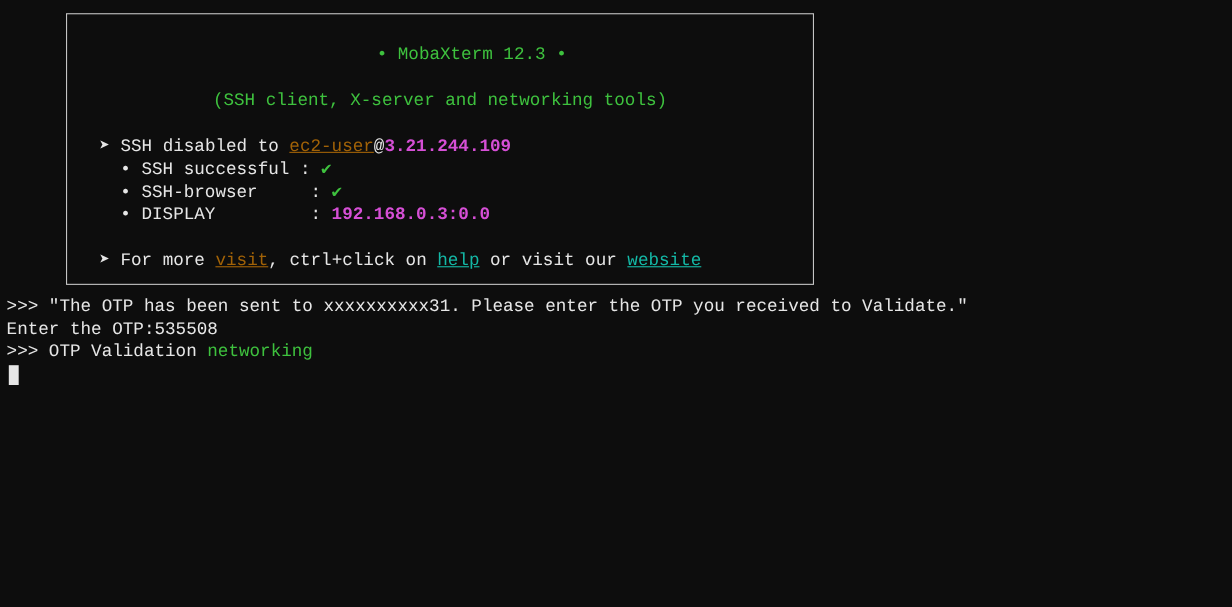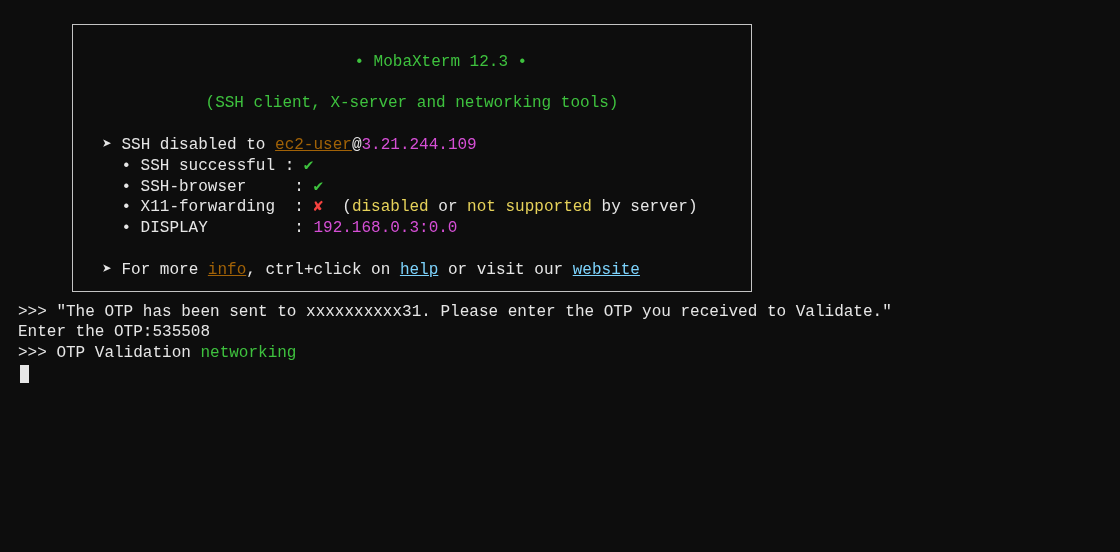--- a/index.html
+++ b/index.html
@@ -8,40 +8,40 @@
     width: 1120px;
     height: 552px;
     background: #0d0d0d;
     font-family: "Consolas", "Courier New", monospace;
     font-size: 16px;
     line-height: 1.3;
     color: #e6e6e6;
     overflow: hidden;
   }
   .terminal {
-    padding: 16px;
+    padding: 4px;
   }
   .banner {
     border: 1.5px solid #c4c4c4;
     margin: 8px 0 10px 56px;
     width: 680px;
     padding: 6px 10px 10px 10px;
     box-sizing: border-box;
   }
   .center {
     text-align: center;
   }
   .green  { color: #3ec13e; }
-  .magenta{ color: #d64fd6; }
+  .magenta{ color: #d64fd6; font-weight: bold; }
   .cyan   { color: #a16207; text-decoration: underline; }
   .red    { color: #f6423f; }
   .yellow { color: #e6d25a; }
   .white  { color: #e6e6e6; }
   .link {
-    color: #7dd3fc;
+    color: #14b8a6;
     text-decoration: underline;
     cursor: pointer;
   }
   .row {
     white-space: pre;
   }
   .cursor {
     display: inline-block;
     width: 9px;
     height: 18px;
@@ -60,24 +60,23 @@
 
   <div class="banner">
     <div class="center row">
       <span class="green">• </span><span class="green">MobaXterm 12.3</span><span class="green"> •</span>
     </div>
     <div class="center row green">(SSH client, X-server and networking tools)</div>
     <div class="row"> </div>
     <div class="row"><span class="white">  ➤ </span><span class="white">SSH disabled to </span><span class="cyan">ec2-user</span><span class="white">@</span><span class="magenta">3.21.244.109</span></div>
     <div class="row"><span class="white">    • </span><span class="white">SSH successful : </span><span class="green">✔</span></div>
     <div class="row"><span class="white">    • </span><span class="white">SSH-browser     : </span><span class="green">✔</span></div>
-    <div class="row"><span class="white">    • </span><span class="white">X11-forwarding  : </span><span class="red">✘</span><span class="white">  (</span><span class="yellow">disabled</span><span class="white"> or </span><span class="yellow">not supported</span><span class="white"> by server)</span></div>
     <div class="row"><span class="white">    • </span><span class="white">DISPLAY         : </span><span class="magenta">192.168.0.3:0.0</span></div>
     <div class="row"> </div>
-    <div class="row"><span class="white">  ➤ </span><span class="white">For more </span><span class="cyan">info</span><span class="white">, ctrl+click on </span><span class="link">help</span><span class="white"> or visit our </span><span class="link">website</span></div>
+    <div class="row"><span class="white">  ➤ </span><span class="white">For more </span><span class="cyan">visit</span><span class="white">, ctrl+click on </span><span class="link">help</span><span class="white"> or visit our </span><span class="link">website</span></div>
   </div>
 
   <div class="output">
     <div class="row white">&gt;&gt;&gt; "The OTP has been sent to xxxxxxxxxx31. Please enter the OTP you received to Validate."</div>
     <div class="row white">Enter the OTP:535508</div>
     <div class="row"><span class="white">&gt;&gt;&gt; OTP Validation </span><span class="green">networking</span></div>
     <div class="row"><span class="cursor"></span></div>
   </div>
 
 </div>

